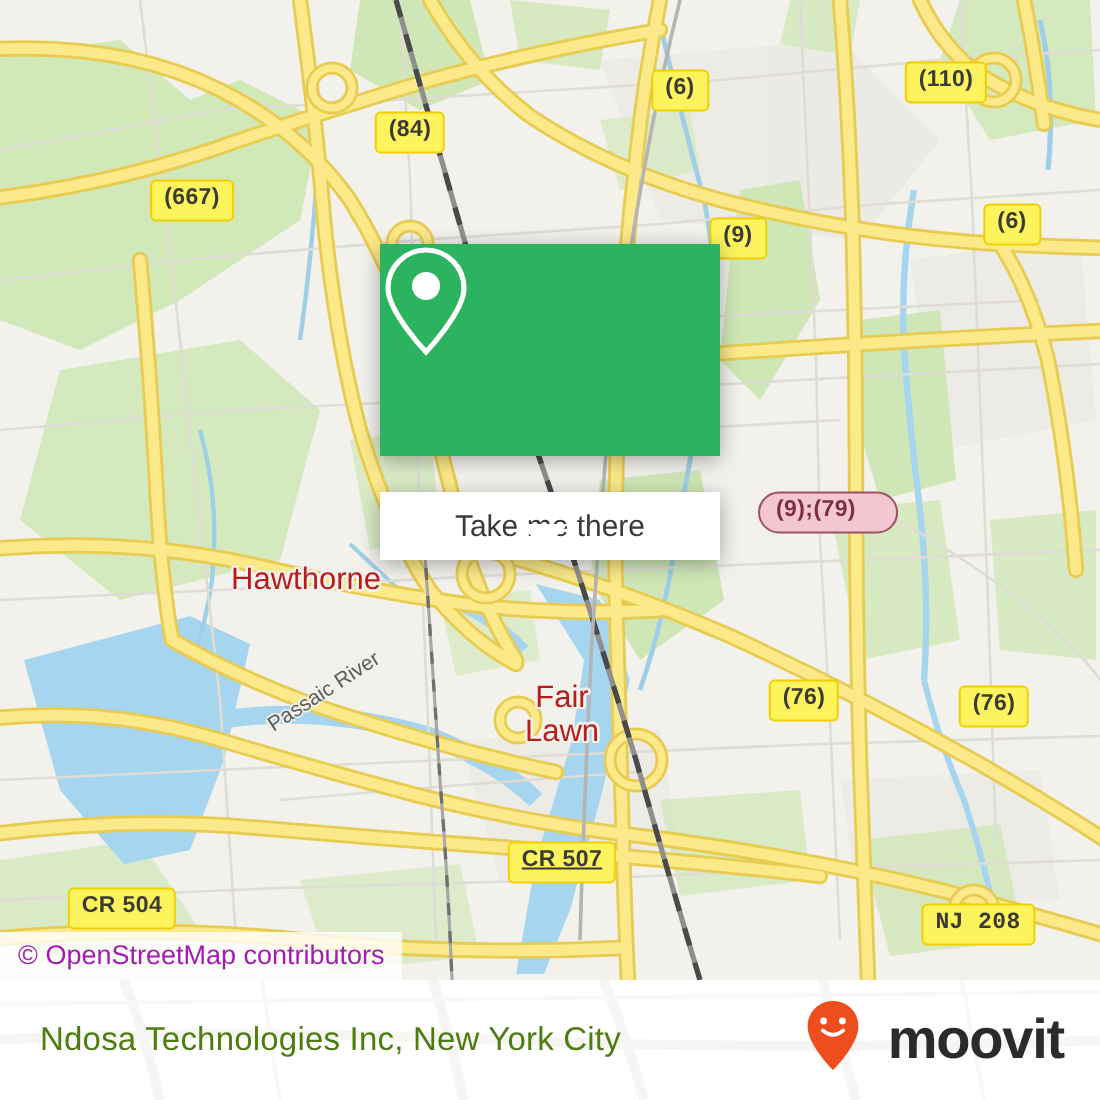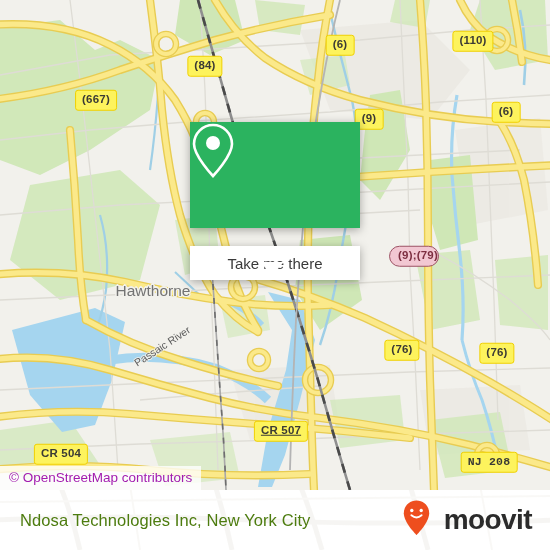--- a/index.html
+++ b/index.html
@@ -28,28 +28,28 @@
     white-space:nowrap;
     transform:translate(-50%,-50%);
     font-family:"Liberation Sans", sans-serif;
     letter-spacing:.2px;
   }
   .shield.pinkish{
     background:#f2c7d2;
     border:1.6px solid #9c5264;
     border-radius:11px;
     color:#7d2f41;
-    padding:3px 0 4px 8px;
+    padding:3px 20px 4px 8px;
   }
 
   
   .place{
     position:absolute;
     transform:translate(-50%,-50%);
-    color:#737373;
+    color:#b91c1c;
     font-size:15.5px;
     font-weight:400;
     text-align:center;
     line-height:1.08;
     white-space:pre-line;
     text-shadow:
       1.3px 0 #f2f1ec,-1.3px 0 #f2f1ec,0 1.3px #f2f1ec,0 -1.3px #f2f1ec,
       1px 1px #f2f1ec,-1px -1px #f2f1ec,1px -1px #f2f1ec,-1px 1px #f2f1ec;
     font-family:"Liberation Sans", sans-serif;
   }
@@ -256,20 +256,22 @@
           <path d="M198,0 Q215,60 235,130 Q260,200 282,265 Q300,320 318,380 Q335,440 350,490" stroke="#8f8f8f" stroke-width="2.6"></path>
           <path d="M198,0 Q215,60 235,130 Q260,200 282,265 Q300,320 318,380 Q335,440 350,490" stroke="#4a4a4a" stroke-width="2.6" stroke-dasharray="9 9"></path>
           <path d="M340,0 Q330,40 322,85 Q312,140 306,195 Q300,255 296,320 Q292,400 290,470" stroke="#b4b4b4" stroke-width="1.8"></path>
           <path d="M212,270 Q216,330 220,390 Q224,440 226,490" stroke="#a8a8a8" stroke-width="1.6"></path>
           <path d="M212,270 Q216,330 220,390 Q224,440 226,490" stroke="#6e6e6e" stroke-width="1.6" stroke-dasharray="6 8"></path>
         </g>
       </g>
     </svg>
 
     <div class="place" style="left:153px;top:291px;">Hawthorne</div>
+    <div class="place" style="left:281px;top:358px;">Fair
+Lawn</div>
 
     <div class="river-label" style="left:130px;top:340px;transform:rotate(-33deg);">Passaic River</div>
 
     <div class="shield" style="left:96px;top:100px;">(667)</div>
     <div class="shield" style="left:205px;top:66px;">(84)</div>
     <div class="shield" style="left:340px;top:45px;">(6)</div>
     <div class="shield" style="left:473px;top:41px;">(110)</div>
     <div class="shield" style="left:369px;top:119px;">(9)</div>
     <div class="shield" style="left:506px;top:112px;">(6)</div>
     <div class="shield pinkish" style="left:414px;top:256px;">(9);(79)</div>

